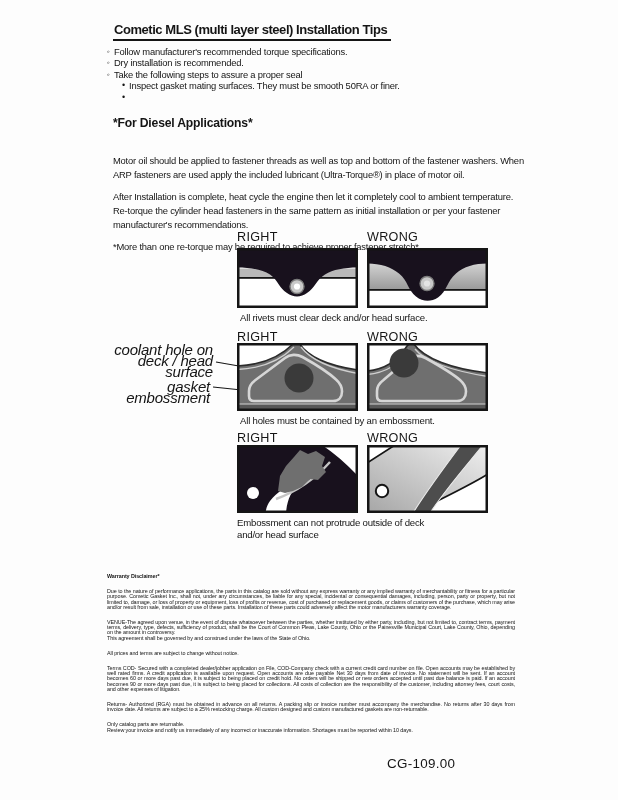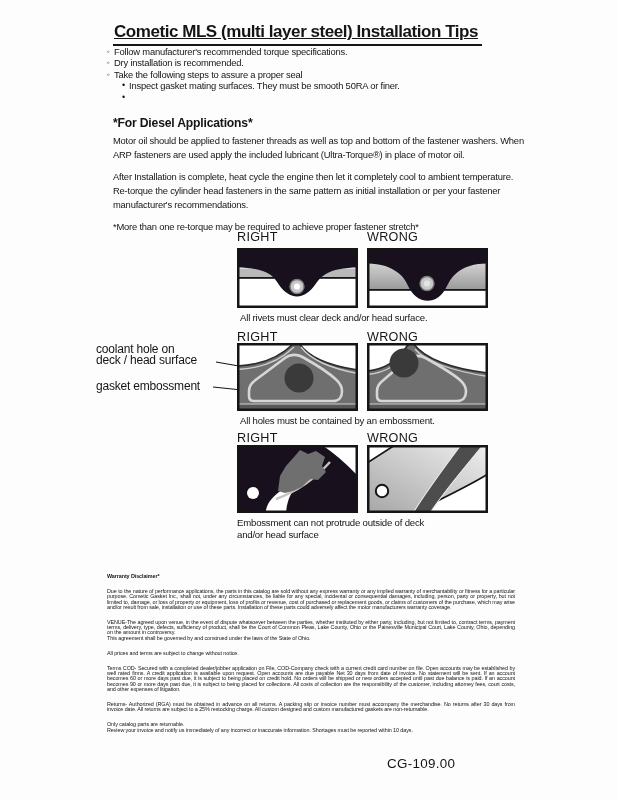--- a/index.html
+++ b/index.html
@@ -4,39 +4,39 @@
 <style>
   html,body{margin:0;padding:0;background:#e9e9e9;}
   .page{
     position:relative; width:618px; height:800px; margin:0 auto;
     background:#fdfdfd; overflow:hidden;
     font-family:"Liberation Sans", sans-serif; color:#151515;
   }
   .abs{position:absolute;}
   
   .title{
-    left:113px; top:22px; font-size:17px; font-weight:bold; letter-spacing:-0.45px;
-    border-bottom:2px solid #151515; padding:0 4px 2px 1px;text-decoration:underline;
+    left:113px; top:22px; font-size:13px; font-weight:bold; letter-spacing:-0.45px;
+    border-bottom:2px solid #151515; padding:0 4px 2px 1px;
   }
   
   .bullets{left:107px; top:46px; width:430px; font-size:9.4px; line-height:11.4px; letter-spacing:-0.2px;}
   .b{display:flex;}
   .m1{width:7px; font-size:7.5px; line-height:11.4px; flex:0 0 auto;}
   .l2{margin-left:15px;}
   .m2{width:7px; font-size:9px; line-height:11.4px; flex:0 0 auto;}
   
   .diesel{left:113px; top:116px; width:416px;}
-  .dh{font-weight:bold; font-size:12.2px; letter-spacing:-0.2px; margin:0 0 4px 0;}
+  .dh{font-weight:bold; font-size:12.2px; letter-spacing:-0.2px; margin:0 0 24px 0;}
   .diesel p{margin:0 0 8px 0; font-size:9.4px; line-height:14px; letter-spacing:-0.2px;}
   
   .lab{width:121px; text-align:left; font-size:12.6px; letter-spacing:0.3px;}
   .cap{font-size:9.6px; line-height:12px; letter-spacing:-0.2px;}
   .pre{white-space:pre-line;}
   .panel{display:block;}
-  .ann{font-size:12px; line-height:11.2px; letter-spacing:-0.2px; }
+  .ann{font-size:15px; line-height:11.2px; letter-spacing:-0.2px; text-align:right;font-style:italic;}
   
   .legal{left:107px; top:574px; width:408px;}
   .lh{font-weight:bold; font-size:5.5px; margin:0 0 6px 0;}
   .legal p{margin:0 0 10px 0; font-size:5.4px; line-height:5.2px; letter-spacing:-0.08px; text-align:justify;}
   .legal p.m0{margin:0;}
   
   .code{left:387px; top:756px; font-size:13.4px; letter-spacing:0.3px;}
 </style>
 </head>
 <body>

